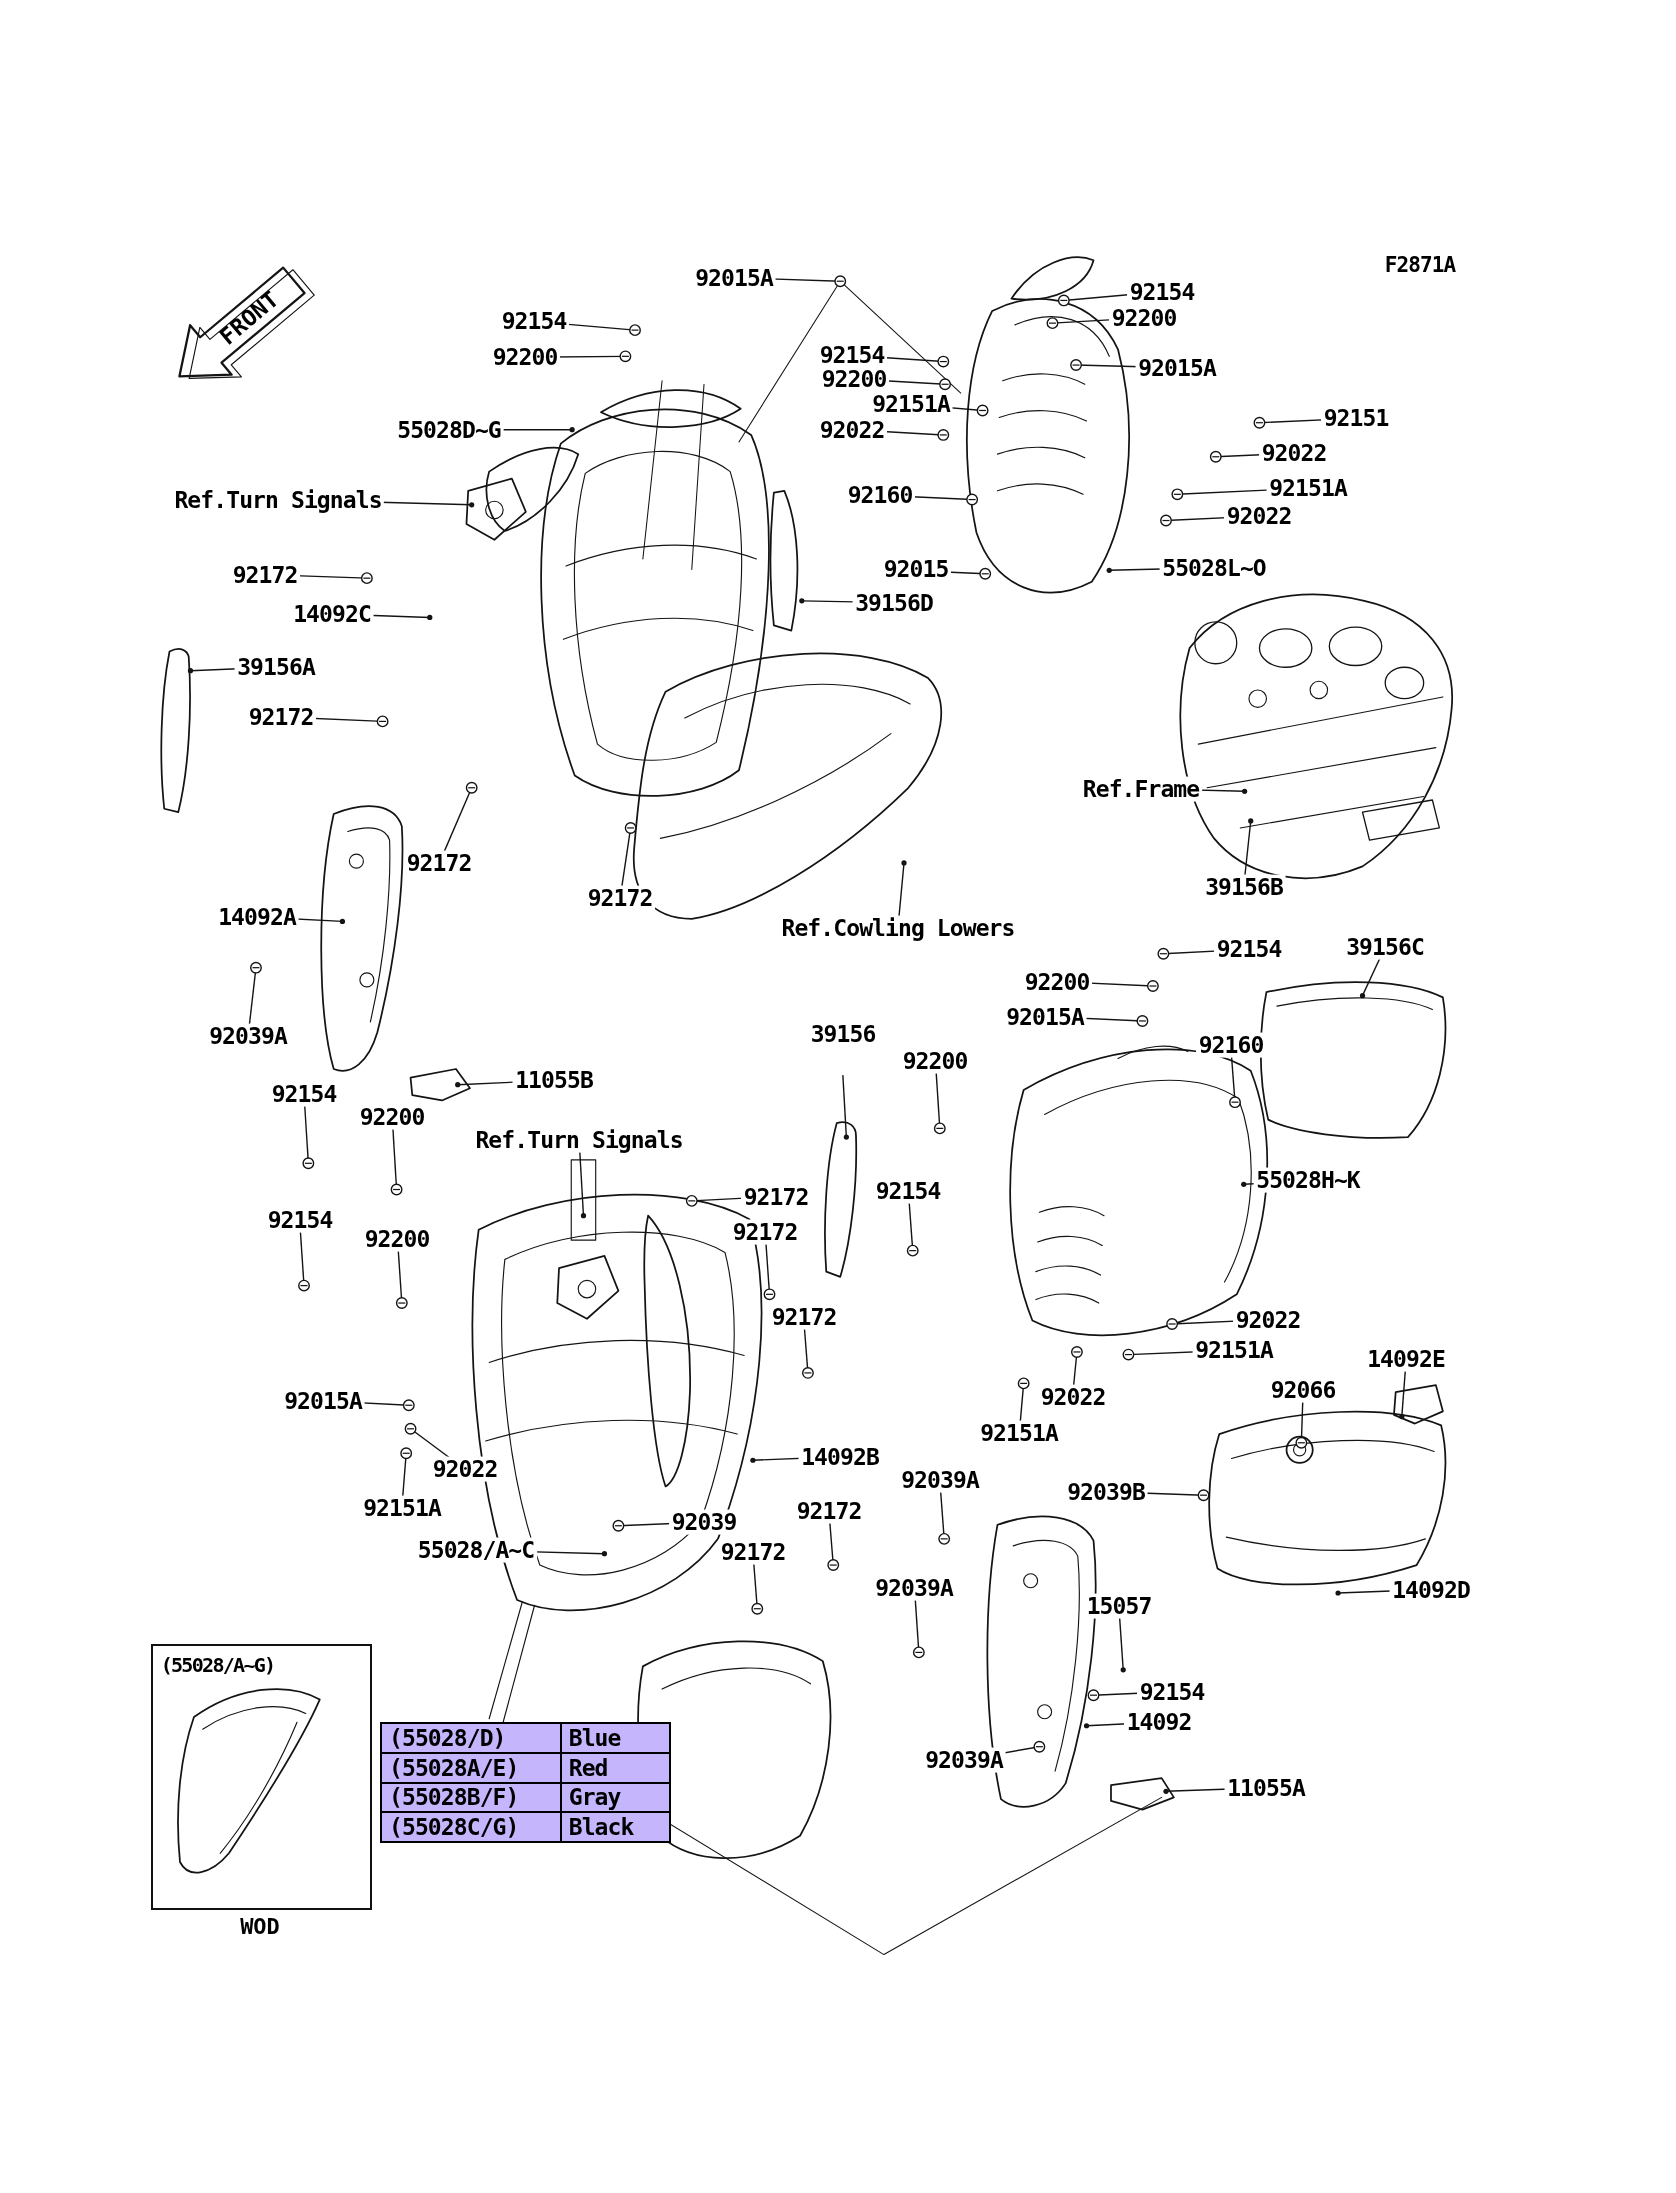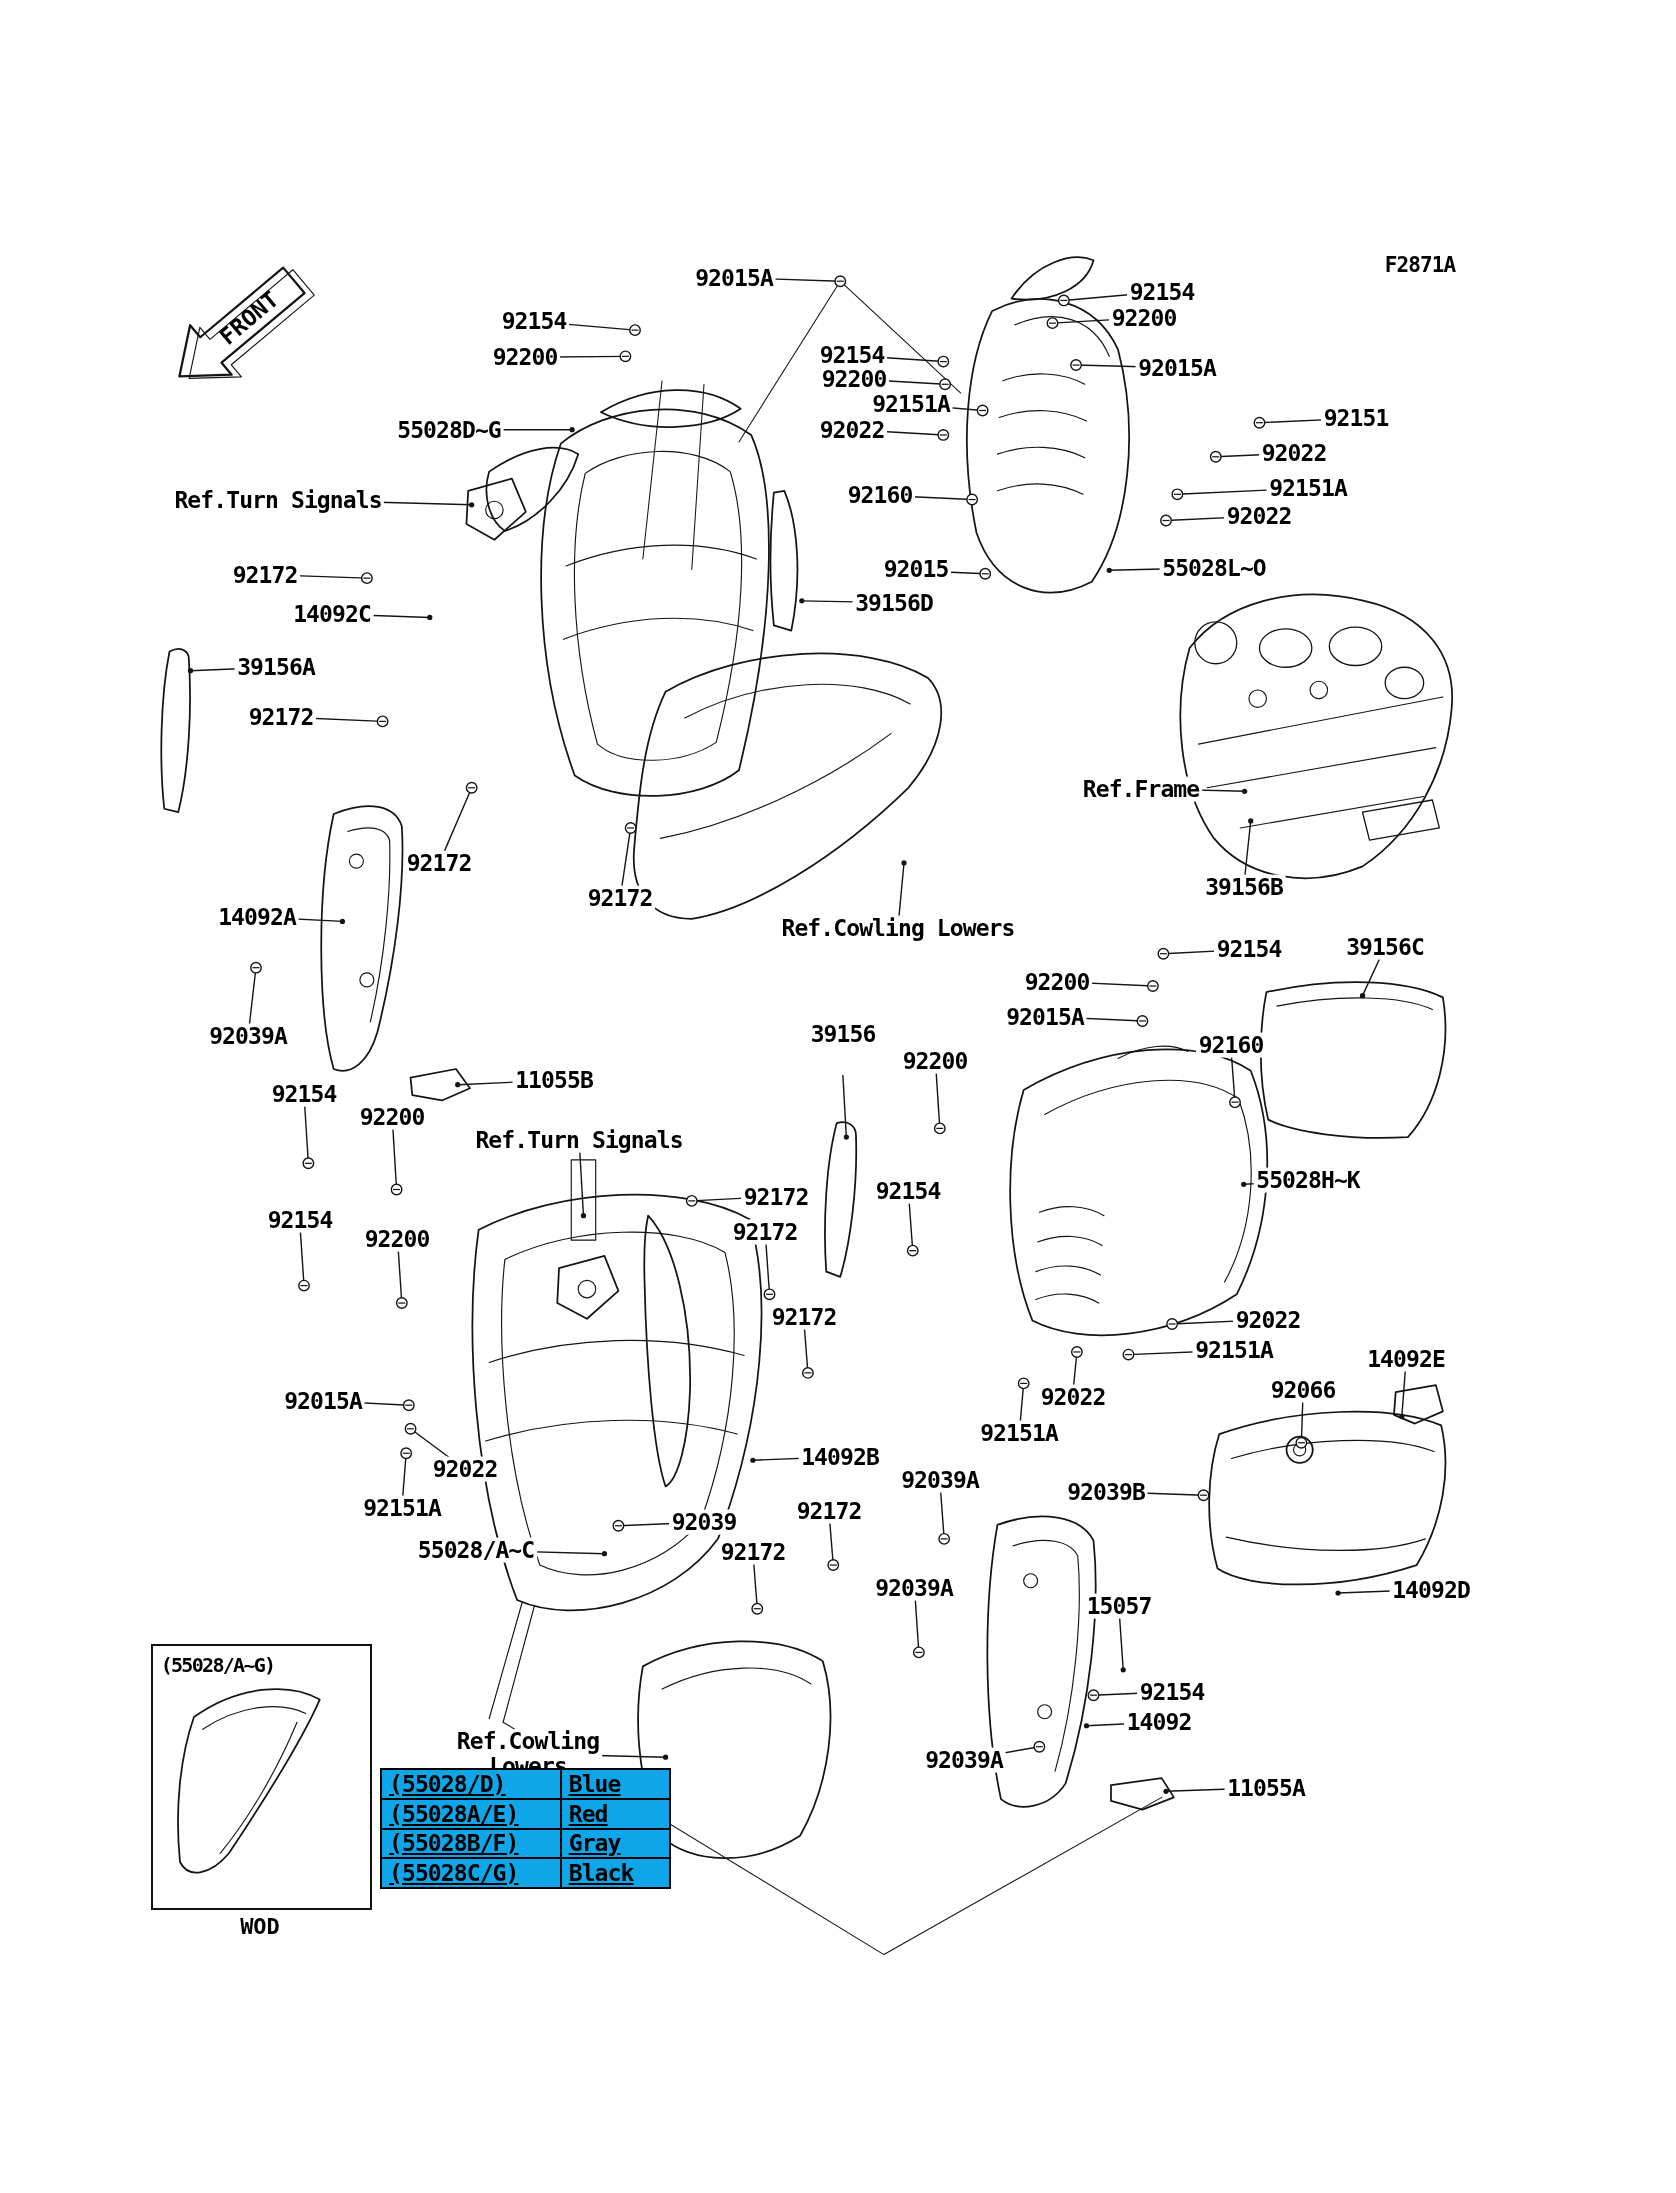--- a/index.html
+++ b/index.html
@@ -12,21 +12,21 @@
        font-size:23px;font-weight:bold;line-height:1.08;padding:0 2.6px;
        white-space:pre-line;text-align:center;letter-spacing:-0.9px;}
   .figcode{position:absolute;left:1420px;top:265px;transform:translate(-50%,-50%);
        font-size:21px;font-weight:bold;letter-spacing:-0.9px;z-index:3;}
   .wod{position:absolute;left:260px;top:1926px;transform:translate(-50%,-50%);
        font-size:22px;font-weight:bold;z-index:3;}
   .inset{position:absolute;left:151px;top:1644px;width:217px;height:262px;
        border:2.6px solid #111;z-index:2;background:transparent;}
   .inset-title{position:absolute;left:159px;top:1653px;font-size:20px;font-weight:bold;
        letter-spacing:-1.7px;z-index:3;background:#fff;padding:0 1.7px;}
-  table.legend{position:absolute;left:380px;top:1768px;border-collapse:collapse;z-index:3;background:#0ea5e9;text-decoration:underline;}
+  table.legend{position:absolute;left:380px;top:1722px;border-collapse:collapse;z-index:3;background:#c4b5fd;}
   table.legend td{border:2.2px solid #000;font-size:23px;font-weight:bold;letter-spacing:-0.9px;
        padding:0.9px 8.7px 0.9px 7px;font-family:"DejaVu Sans Mono",monospace;}
   table.legend td.code{min-width:162px;}
   table.legend td.color{min-width:92px;}
 </style>
 </head>
 <body>
 
 <div class="stage">
 

